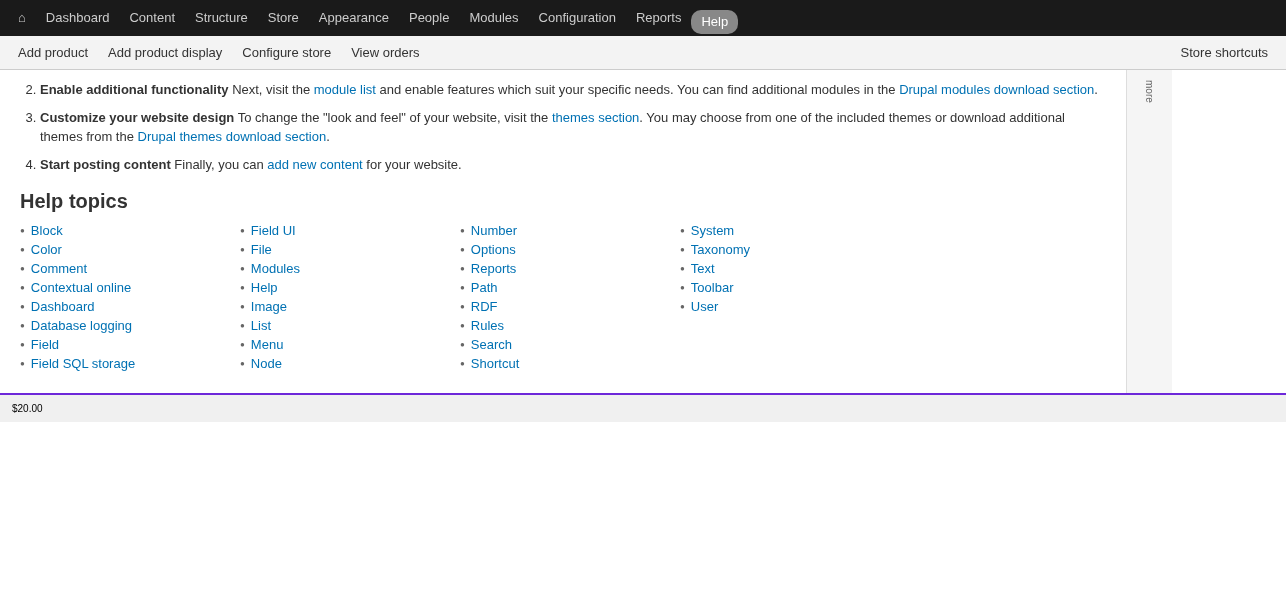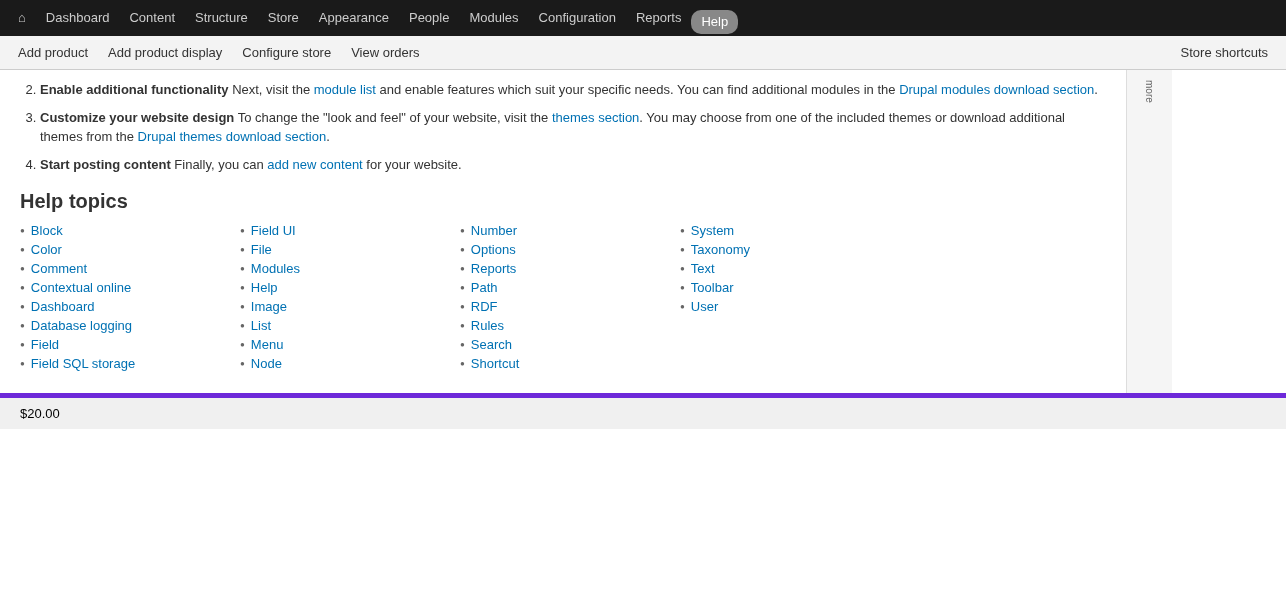--- a/index.html
+++ b/index.html
@@ -140,23 +140,23 @@
       margin-right: 6px;
       font-size: 8px;
       margin-top: 3px;
     }
     .topic-item a {
       color: #0071b3;
     }
 
     .price-bar {
       background: #f0f0f0;
-      border-top: 5px solid #6d28d9;
-      padding: 8px 20px;
-      font-size: 13px;
+      border-top: 2px solid #6d28d9;
+      padding: 8px 12px;
+      font-size: 10px;
     }
   </style>
 </head>
 <body>
 
 <div class="top-nav">
   <span class="home-icon">⌂</span>
   <a>Dashboard</a>
   <a>Content</a>
   <a>Structure</a>

